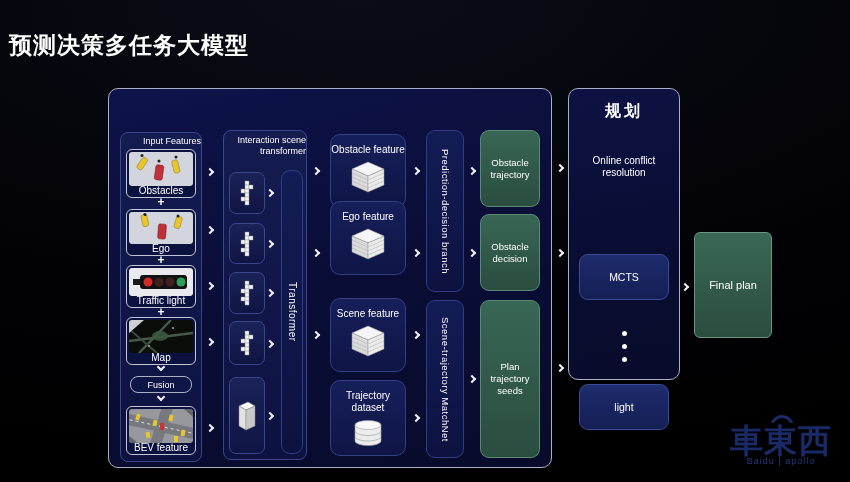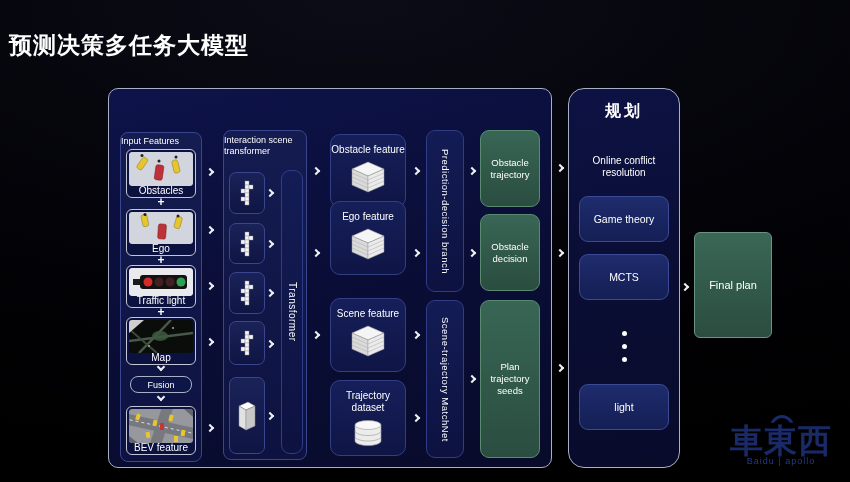--- a/index.html
+++ b/index.html
@@ -16,22 +16,22 @@
 
   
   .main-panel {
     left:108px; top:88px; width:444px; height:380px;
     border:1px solid #a9afc4; border-radius:10px;
     background:linear-gradient(165deg,#0e134a 0%,#0a0e38 45%,#080b2a 100%);
   }
   .main-panel-title { top:7px; width:100%; text-align:center; font-size:17px; font-weight:bold; letter-spacing:2px; }
 
   .planning-panel {
-    left:568px; top:88px; width:112px; height:380px;
-    border:1px solid #a9afc4; border-radius:16px;
+    left:568px; top:88px; width:112px; height:292px;
+    border:1px solid #a9afc4; border-radius:10px;
     background:linear-gradient(170deg,#0d1244 0%,#0a0e34 50%,#080b2a 100%);
   }
   .planning-title { top:12px; width:100%; text-align:center; font-size:16px; font-weight:bold; letter-spacing:3px; }
   .planning-sub { top:66px; width:100%; text-align:center; font-size:10px; line-height:12px; padding:0 8px; }
   .method-btn {
     left:10px; width:90px; height:46px; border-radius:9px;
     background:linear-gradient(180deg,#1f2c6d,#141f55); border:1px solid #3b4a95;
     display:flex; align-items:center; justify-content:center; font-size:10.5px; text-align:center;
   }
   .dots { top:234px; width:100%; }
@@ -40,21 +40,21 @@
   .final-plan {
     left:694px; top:232px; width:78px; height:106px; border-radius:6px;
     background:linear-gradient(180deg,#3a6756,#2a4d40); border:1px solid #6a9481;
     display:flex; align-items:center; justify-content:center; font-size:11px;
   }
 
   
   .sub-panel { border:1px solid #39458d; border-radius:8px; background:linear-gradient(180deg,#141c50,#0d1240); }
   .input-panel  { left:11px;  top:43px; width:82px; height:330px; }
   .inter-panel  { left:114px; top:41px; width:84px; height:330px; }
-  .col-label { width:100%; text-align:left; font-size:9px; line-height:10.5px; }
+  .col-label { width:100%; text-align:right; font-size:9px; line-height:10.5px; }
 
   
   .img-item {
     left:5px; width:70px; text-align:center;
     border:1px solid #c2c6d6; border-radius:6px; background:#0c1240; padding:1px;
   }
   .img-item svg { display:block; margin:1px auto 0; border-radius:3px; }
   .img-label { font-size:10px; line-height:10px; display:block; }
   .plus-row { width:100%; text-align:center; font-size:12px; font-weight:bold; line-height:10px; }
   .fusion-pill {
@@ -363,23 +363,20 @@
     <span>Obstacle decision</span>
   </div>
   <div class="abs green-box" style="top:211px; height:158px;">
     <span>Plan trajectory seeds</span>
   </div>
 </div>
 
 <div class="abs planning-panel">
   <div class="abs planning-title">规划</div>
   <div class="abs planning-sub">Online conflict resolution</div>
-  <div class="abs method-btn" style="top:107px;">
-    <span>Game theory</span>
-  </div>
   <div class="abs method-btn" style="top:165px;">
     <span>MCTS</span>
   </div>
   <div class="abs dots">
       <i></i>
       <i></i>
       <i></i>
     </div>
   <div class="abs method-btn" style="top:295px;">
     <span>light</span>

